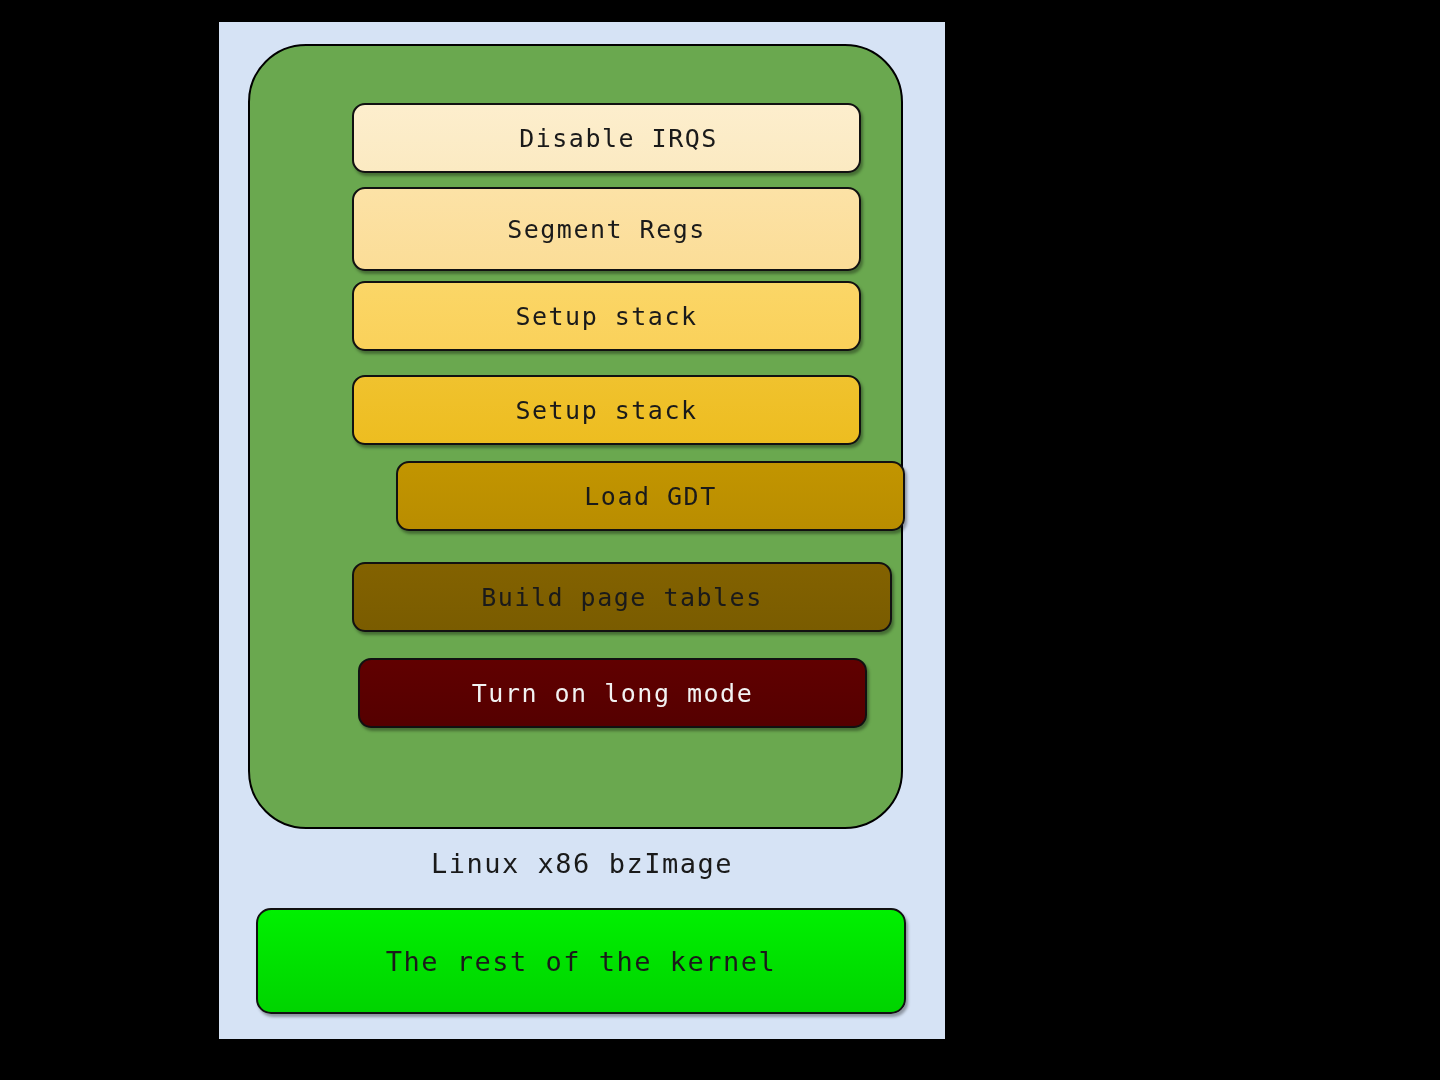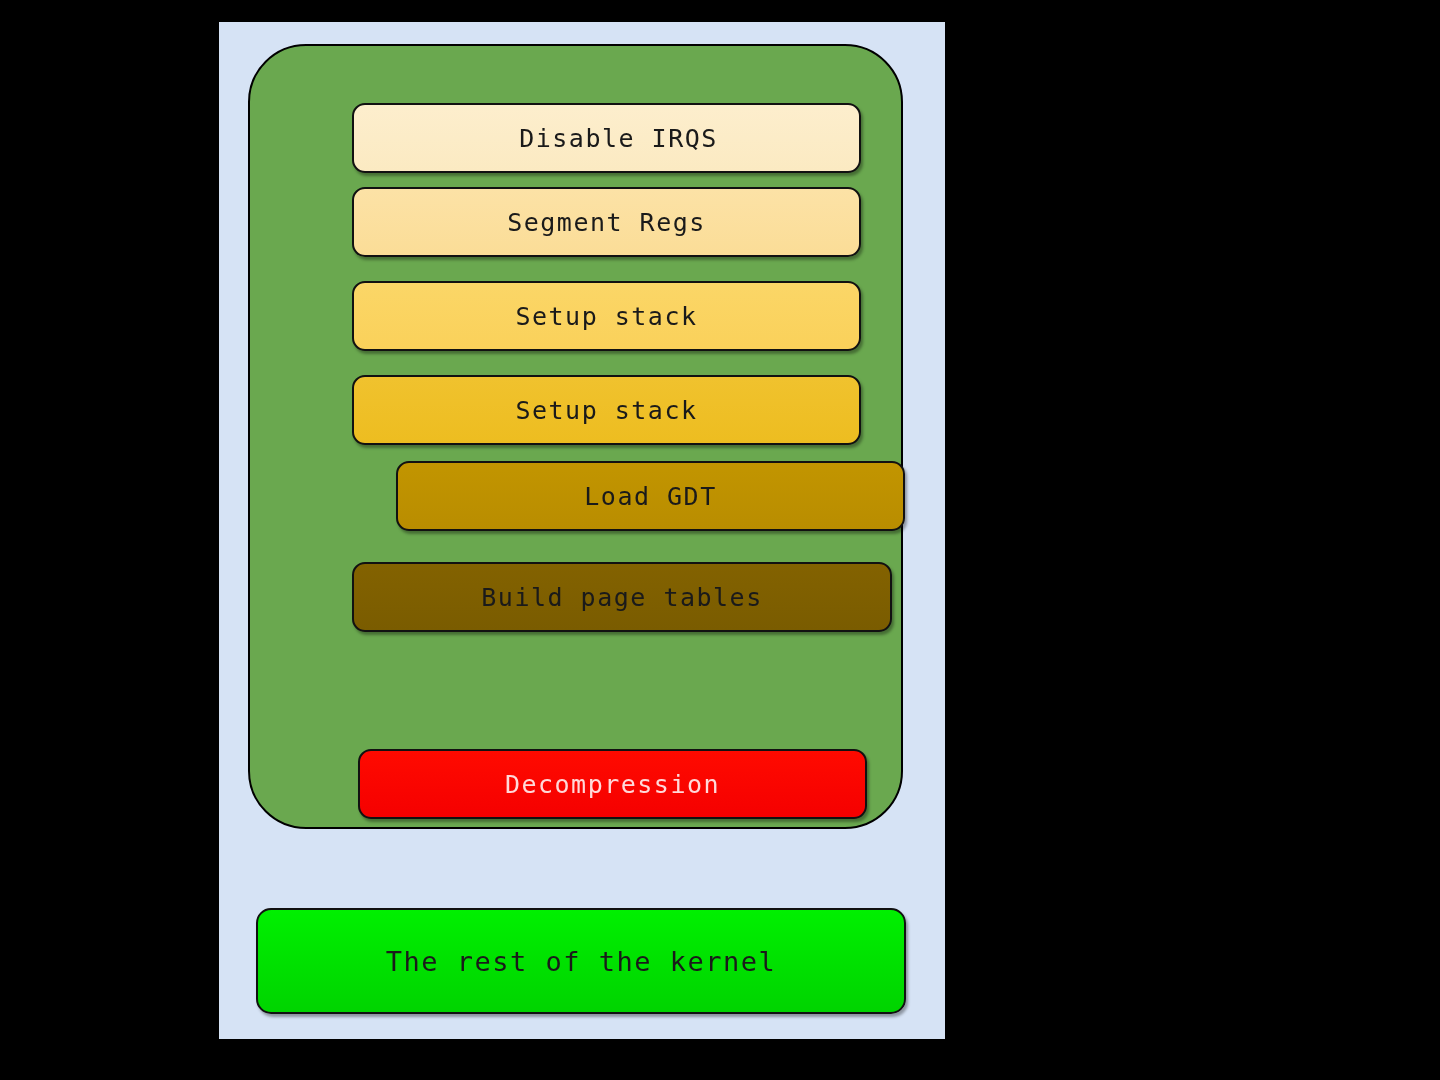--- a/index.html
+++ b/index.html
@@ -107,40 +107,41 @@
 
 <div id="canvas">
 
   <div class="panel">
 
     <div class="bzimage-container" id="bzimage-container">
 
     <div class="stage" style="left: 102px; top: 57px; width: 509px; height: 70px; background: linear-gradient(rgb(253, 238, 205) 0%, rgb(251, 234, 194) 100%);">
           <span class="stage-label" style="color: rgb(26, 26, 26); margin-left: 24px;">Disable IRQS</span>
         </div>
-        <div class="stage" style="left: 102px; top: 141px; width: 509px; height: 70px; background: linear-gradient(rgb(252, 226, 166) 0%, rgb(251, 221, 151) 100%);">
+        <div class="stage" style="left: 102px; top: 141px; width: 509px; height: 84px; background: linear-gradient(rgb(252, 226, 166) 0%, rgb(251, 221, 151) 100%);">
           <span class="stage-label" style="color: rgb(26, 26, 26);">Segment Regs</span>
         </div>
         <div class="stage" style="left: 102px; top: 235px; width: 509px; height: 70px; background: linear-gradient(rgb(251, 214, 103) 0%, rgb(250, 209, 90) 100%);">
           <span class="stage-label" style="color: rgb(26, 26, 26);">Setup stack</span>
         </div>
         <div class="stage" style="left: 102px; top: 329px; width: 509px; height: 70px; background: linear-gradient(rgb(240, 194, 46) 0%, rgb(237, 189, 32) 100%);">
           <span class="stage-label" style="color: rgb(26, 26, 26);">Setup stack</span>
         </div>
         <div class="stage" style="left: 102px; top: 415px; width: 509px; height: 70px; background: linear-gradient(rgb(194, 149, 0) 0%, rgb(185, 141, 0) 100%); margin-left: 44px;">
           <span class="stage-label" style="color: rgb(26, 26, 26);">Load GDT</span>
         </div>
         <div class="stage" style="left: 102px; top: 516px; width: 540px; height: 70px; background: linear-gradient(rgb(131, 98, 0) 0%, rgb(122, 92, 0) 100%);">
           <span class="stage-label" style="color: rgb(26, 26, 26);">Build page tables</span>
         </div>
-        <div class="stage" style="left: 108px; top: 703px; width: 509px; height: 70px; background: linear-gradient(rgb(255, 10, 0) 0%, rgb(245, 0, 0) 100%);">
-          <span class="stage-label" style="color: rgb(255, 217, 217);">Decompression</span>
+        <div class="stage" style="left: 108px; top: 612px; width: 509px; height: 70px; background: linear-gradient(rgb(96, 0, 0) 0%, rgb(85, 0, 0) 100%);">
+          <span class="stage-label" style="color: rgb(242, 242, 242);">Turn on long mode</span>
         </div>
       </div>
 
+    <div class="caption">Linux x86 bzImage</div>
 
     <div class="kernel-box">
       <span class="kernel-label">The rest of the kernel</span>
     </div>
 
   </div>
 
 </div>
 
 </body></html>

